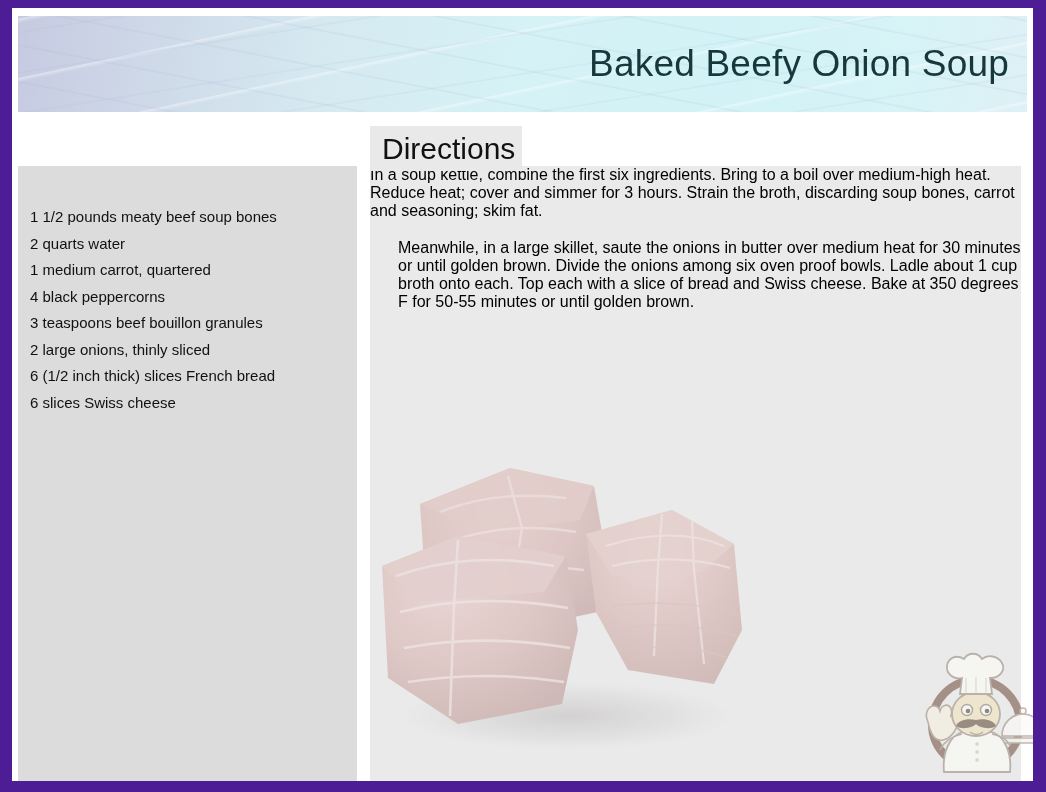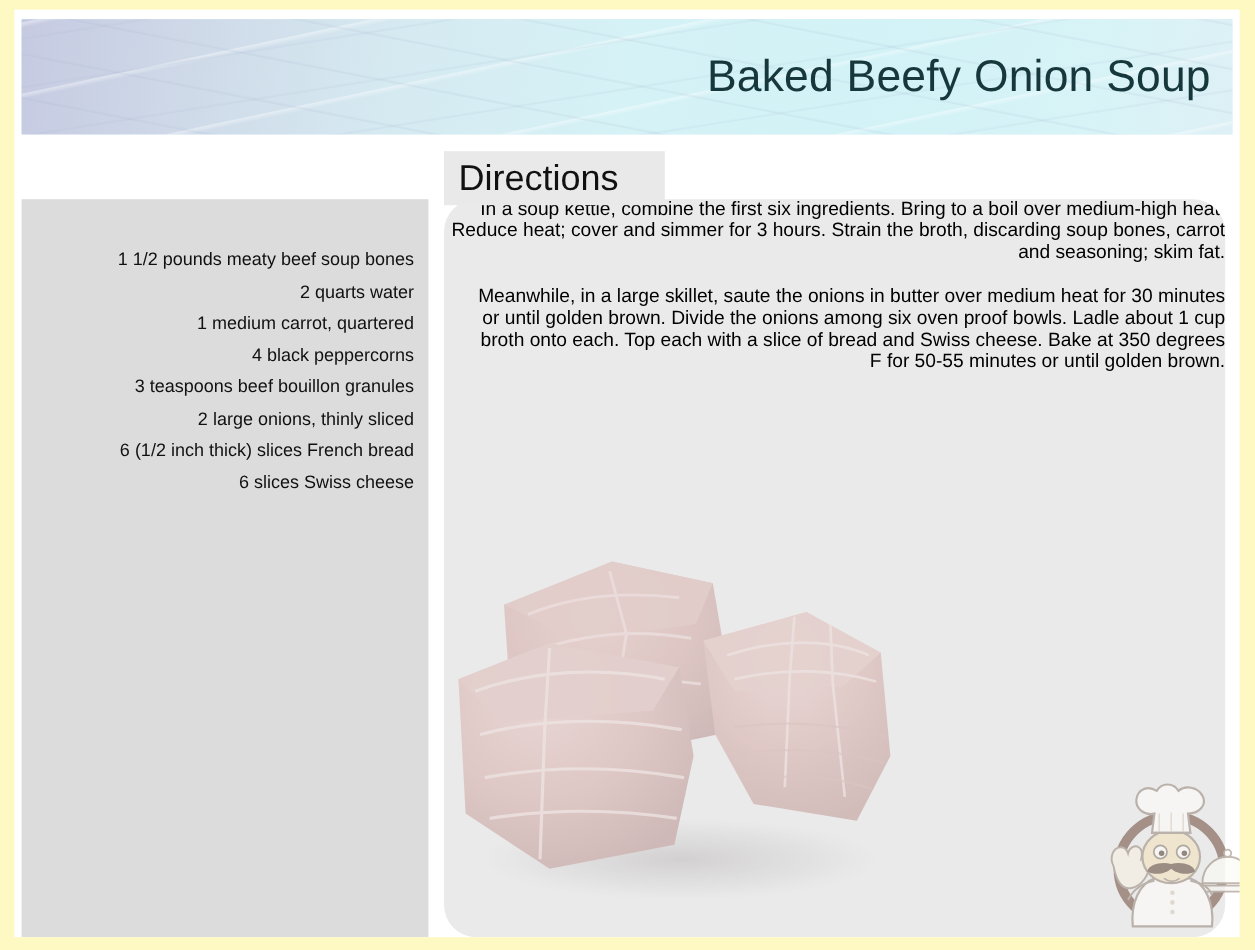--- a/index.html
+++ b/index.html
@@ -12,23 +12,22 @@
     overflow: hidden;
     font-family: "Liberation Sans", sans-serif;
     background: #ffffff;
   }
 
   
   #card {
     position: relative;
     width: 1046px;
     height: 792px;
-    background: #fef9c3;
+    background: #4c1d95;
     box-sizing: border-box;
-    text-align: right;
   }
   #page {
     position: absolute;
     left: 12px;
     top: 8px;
     width: 1021px;
     height: 773px;
     background: #ffffff;
     overflow: hidden;
   }
@@ -121,26 +120,25 @@
   
   #tab-ingredients { left: 6px;  top: 118px; width: 188px; }
   #panel-ingredients {
     left: 6px; top: 158px; width: 339px; height: 615px;
     background: #dcdcdc;
   }
   #ingredients-list { margin: 0; padding: 0; list-style: none; }
   #ingredients-list li { margin: 0; padding: 0; }
 
   
-  #tab-directions { left: 358px; top: 118px; width: 184px; }
+  #tab-directions { left: 358px; top: 118px; width: 152px; }
   #panel-directions {
     left: 358px; top: 158px; width: 651px; height: 615px;
     background: #eaeaea;
     overflow: hidden;
-    border-radius: 27px;
   }
   #directions-text { position: relative; z-index: 2; }
   #directions-text p { margin: 0 0 19px 0; }
   #directions-text p:last-child { margin-bottom: 0; padding-left: 28px; }
 
   
   #beef-photo {
     position: absolute;
     left: -8px;
     top: 250px;

